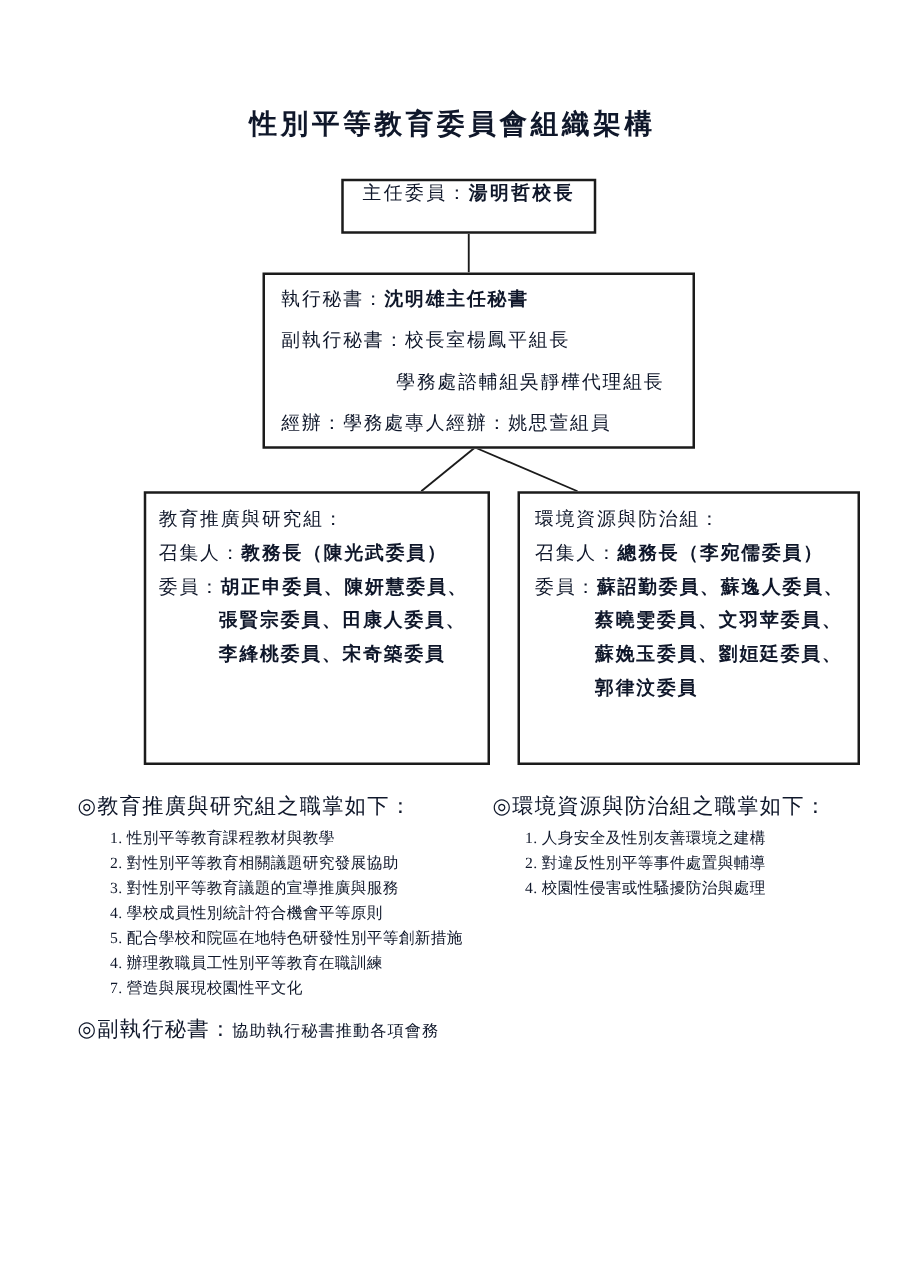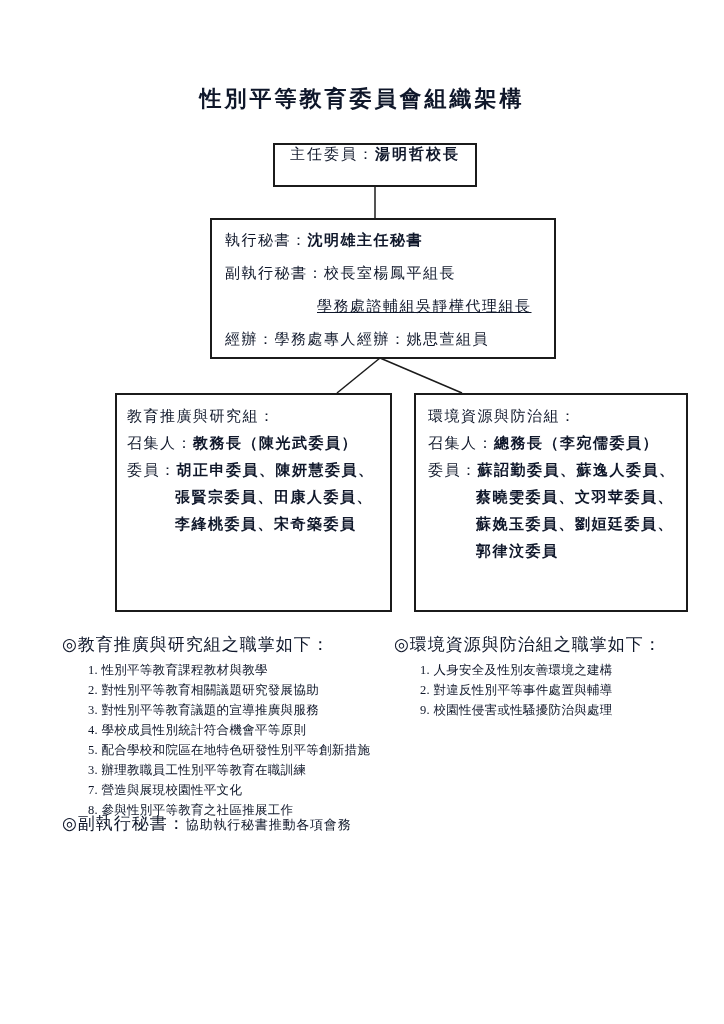--- a/index.html
+++ b/index.html
@@ -41,21 +41,21 @@
     font-size: 15px; letter-spacing: 2px;
     white-space: nowrap;
   }
   .secretary {
     left: 210px; top: 218px;
     width: 346px; height: 141px;
     padding: 9px 2px 0 13px;
     font-size: 15px; letter-spacing: 1.5px;
   }
   .secretary .line { line-height: 22px; margin-bottom: 11px; white-space: nowrap; }
-  .ind92 { padding-left: 92px; text-decoration: underline; }
+  .ind92 { padding-left: 92px; }
   .group {
     font-size: 15px; letter-spacing: 1.5px;
     padding: 8px 4px 0 10px;
     margin-left: 16px;
   }
   .group .line { line-height: 27px; white-space: nowrap; }
   .ind48 { padding-left: 48px; }
   .left-group  { left: 99px;  top: 393px; width: 277px; height: 219px; }
   .right-group { left: 398px; top: 393px; width: 274px; height: 219px; padding-left: 12px; }
   .duties { position: absolute; }
@@ -121,32 +121,31 @@
   </div>
 
   <section class="duties duties-left">
     <div class="duties-heading">◎教育推廣與研究組之職掌如下：</div>
     <div class="duties-list">
       <div class="duty-item">1. 性別平等教育課程教材與教學</div>
       <div class="duty-item">2. 對性別平等教育相關議題研究發展協助</div>
       <div class="duty-item">3. 對性別平等教育議題的宣導推廣與服務</div>
       <div class="duty-item">4. 學校成員性別統計符合機會平等原則</div>
       <div class="duty-item">5. 配合學校和院區在地特色研發性別平等創新措施</div>
-      <div class="duty-item">3. 辦理教職員工性別平等教育在職訓練</div>
+      <div class="duty-item">4. 辦理教職員工性別平等教育在職訓練</div>
       <div class="duty-item">7. 營造與展現校園性平文化</div>
-      <div class="duty-item">8. 參與性別平等教育之社區推展工作</div>
     </div>
   </section>
 
   <section class="duties duties-right">
     <div class="duties-heading">◎環境資源與防治組之職掌如下：</div>
     <div class="duties-list">
       <div class="duty-item">1. 人身安全及性別友善環境之建構</div>
       <div class="duty-item">2. 對違反性別平等事件處置與輔導</div>
-      <div class="duty-item">9. 校園性侵害或性騷擾防治與處理</div>
+      <div class="duty-item">4. 校園性侵害或性騷擾防治與處理</div>
     </div>
   </section>
 
   <div class="deputy-note">
     <span class="note-label">◎副執行秘書：</span><span class="note-text">協助執行秘書推動各項會務</span>
   </div>
 
 </div>
 
 </body></html>

